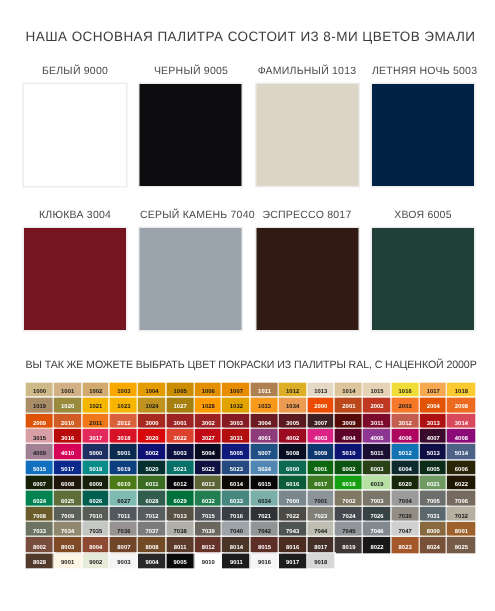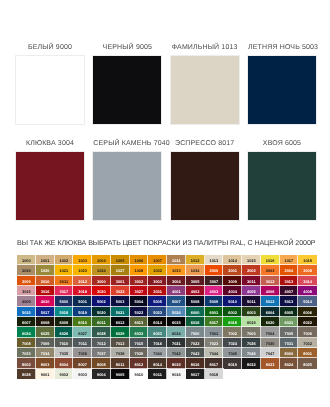--- a/index.html
+++ b/index.html
@@ -47,20 +47,21 @@
     text-align: center;
     font-size: 3.9px; line-height: 4px; letter-spacing: 0.05px;
     font-weight: 700;
   }
 </style>
 </head>
 <body>
 
 <div class="page">
 
+  <div class="title">НАША ОСНОВНАЯ ПАЛИТРА СОСТОИТ ИЗ 8-МИ ЦВЕТОВ ЭМАЛИ</div>
 
   <div class="swatch-grid">
       <div class="sw-row">
         <div class="sw-cell">
           <div class="sw-label">БЕЛЫЙ 9000</div>
           <div class="sw-chip" style="background: rgb(255, 255, 255);"></div>
         </div>
         <div class="sw-cell">
           <div class="sw-label">ЧЕРНЫЙ 9005</div>
           <div class="sw-chip" style="background: rgb(13, 13, 16);"></div>
@@ -87,21 +88,21 @@
           <div class="sw-label">ЭСПРЕССО 8017</div>
           <div class="sw-chip" style="background: rgb(49, 26, 20);"></div>
         </div>
         <div class="sw-cell">
           <div class="sw-label">ХВОЯ 6005</div>
           <div class="sw-chip" style="background: rgb(32, 64, 57);"></div>
         </div>
       </div>
     </div>
 
-  <div class="subtitle">ВЫ ТАК ЖЕ КЛЮКВА ВЫБРАТЬ ЦВЕТ ПОКРАСКИ ИЗ ПАЛИТРЫ RAL, С НАЦЕНКОЙ 2000Р</div>
+  <div class="subtitle">ВЫ ТАК ЖЕ МОЖЕТЕ ВЫБРАТЬ ЦВЕТ ПОКРАСКИ ИЗ ПАЛИТРЫ RAL, С НАЦЕНКОЙ 2000Р</div>
 
   <div class="ral">
       <div class="ral-row">
         <div class="ral-cell" style="background: rgb(205, 186, 136); color: rgb(26, 26, 26);">
           <span>1000</span>
         </div>
         <div class="ral-cell" style="background: rgb(208, 176, 132); color: rgb(26, 26, 26);">
           <span>1001</span>
         </div>
         <div class="ral-cell" style="background: rgb(210, 170, 109); color: rgb(26, 26, 26);">

